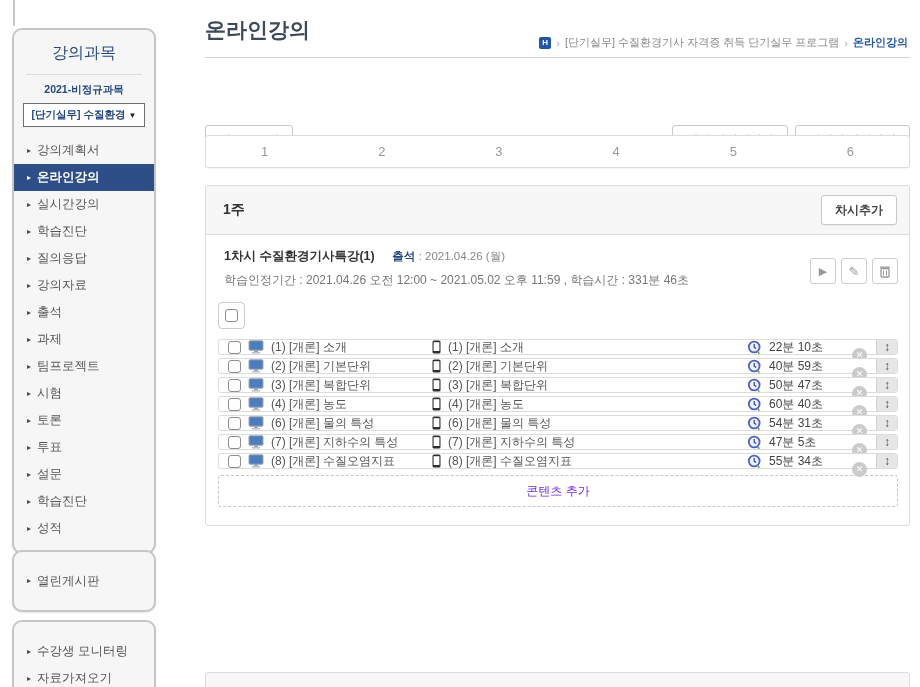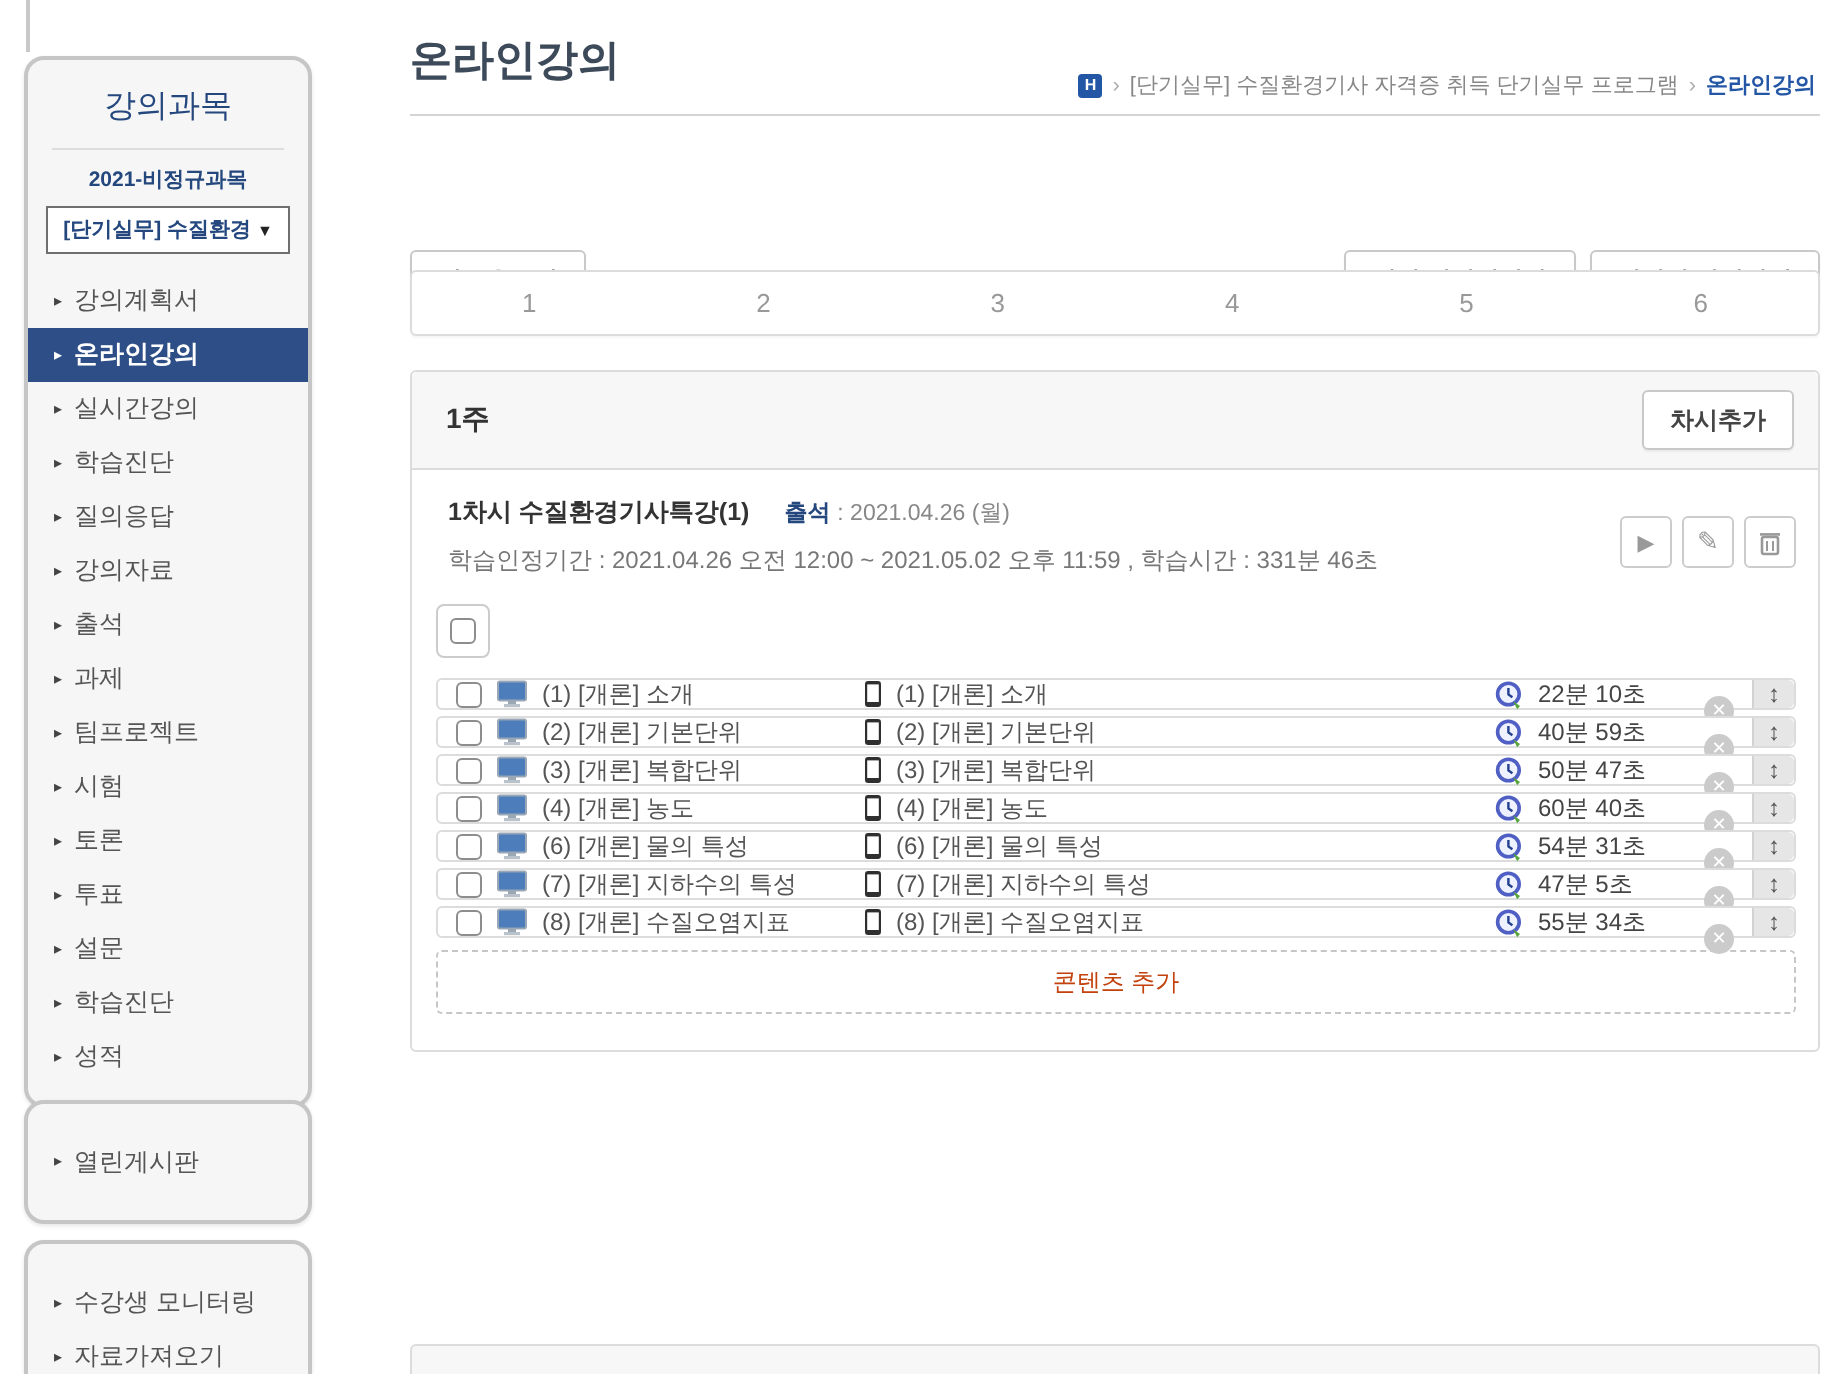--- a/index.html
+++ b/index.html
@@ -79,21 +79,21 @@
   .row .g-pc { left:9px; }
   .row .g-mob { left:213px; }
   .row .g-dur { left:528px; color:#444; }
   .row .xcirc { position:absolute; right:30px; top:8px; width:15px; height:15px; border-radius:50%;
     background:#cbcbcb; color:#fff; font-size:9px; line-height:15px; text-align:center; cursor:pointer; }
   .row .dragstrip { position:absolute; right:0; top:0; bottom:0; width:21px; background:#e6e6e6;
     border-left:1px solid #d2d2d2; border-radius:0 3px 3px 0; display:flex; align-items:center;
     justify-content:center; color:#555; font-size:12px; font-weight:bold; cursor:grab; }
 
   #add-content { margin-top:6px; height:32px; border:1px dashed #c6c6c6; border-radius:3px;
-    display:flex; align-items:center; justify-content:center; font-size:12px; color:#c2410c; cursor:pointer; }
+    display:flex; align-items:center; justify-content:center; font-size:12px; color:#6d28d9; cursor:pointer; }
 
   #next-week-bar { left:0; top:672px; width:705px; height:40px; background:#f7f7f7;
     border:1px solid #dcdcdc; border-radius:3px; }
 </style>
 </head>
 <body>
 
 <div id="top-tick" class="abs"></div>
 
 <div id="sbox-main" class="sbox abs">

